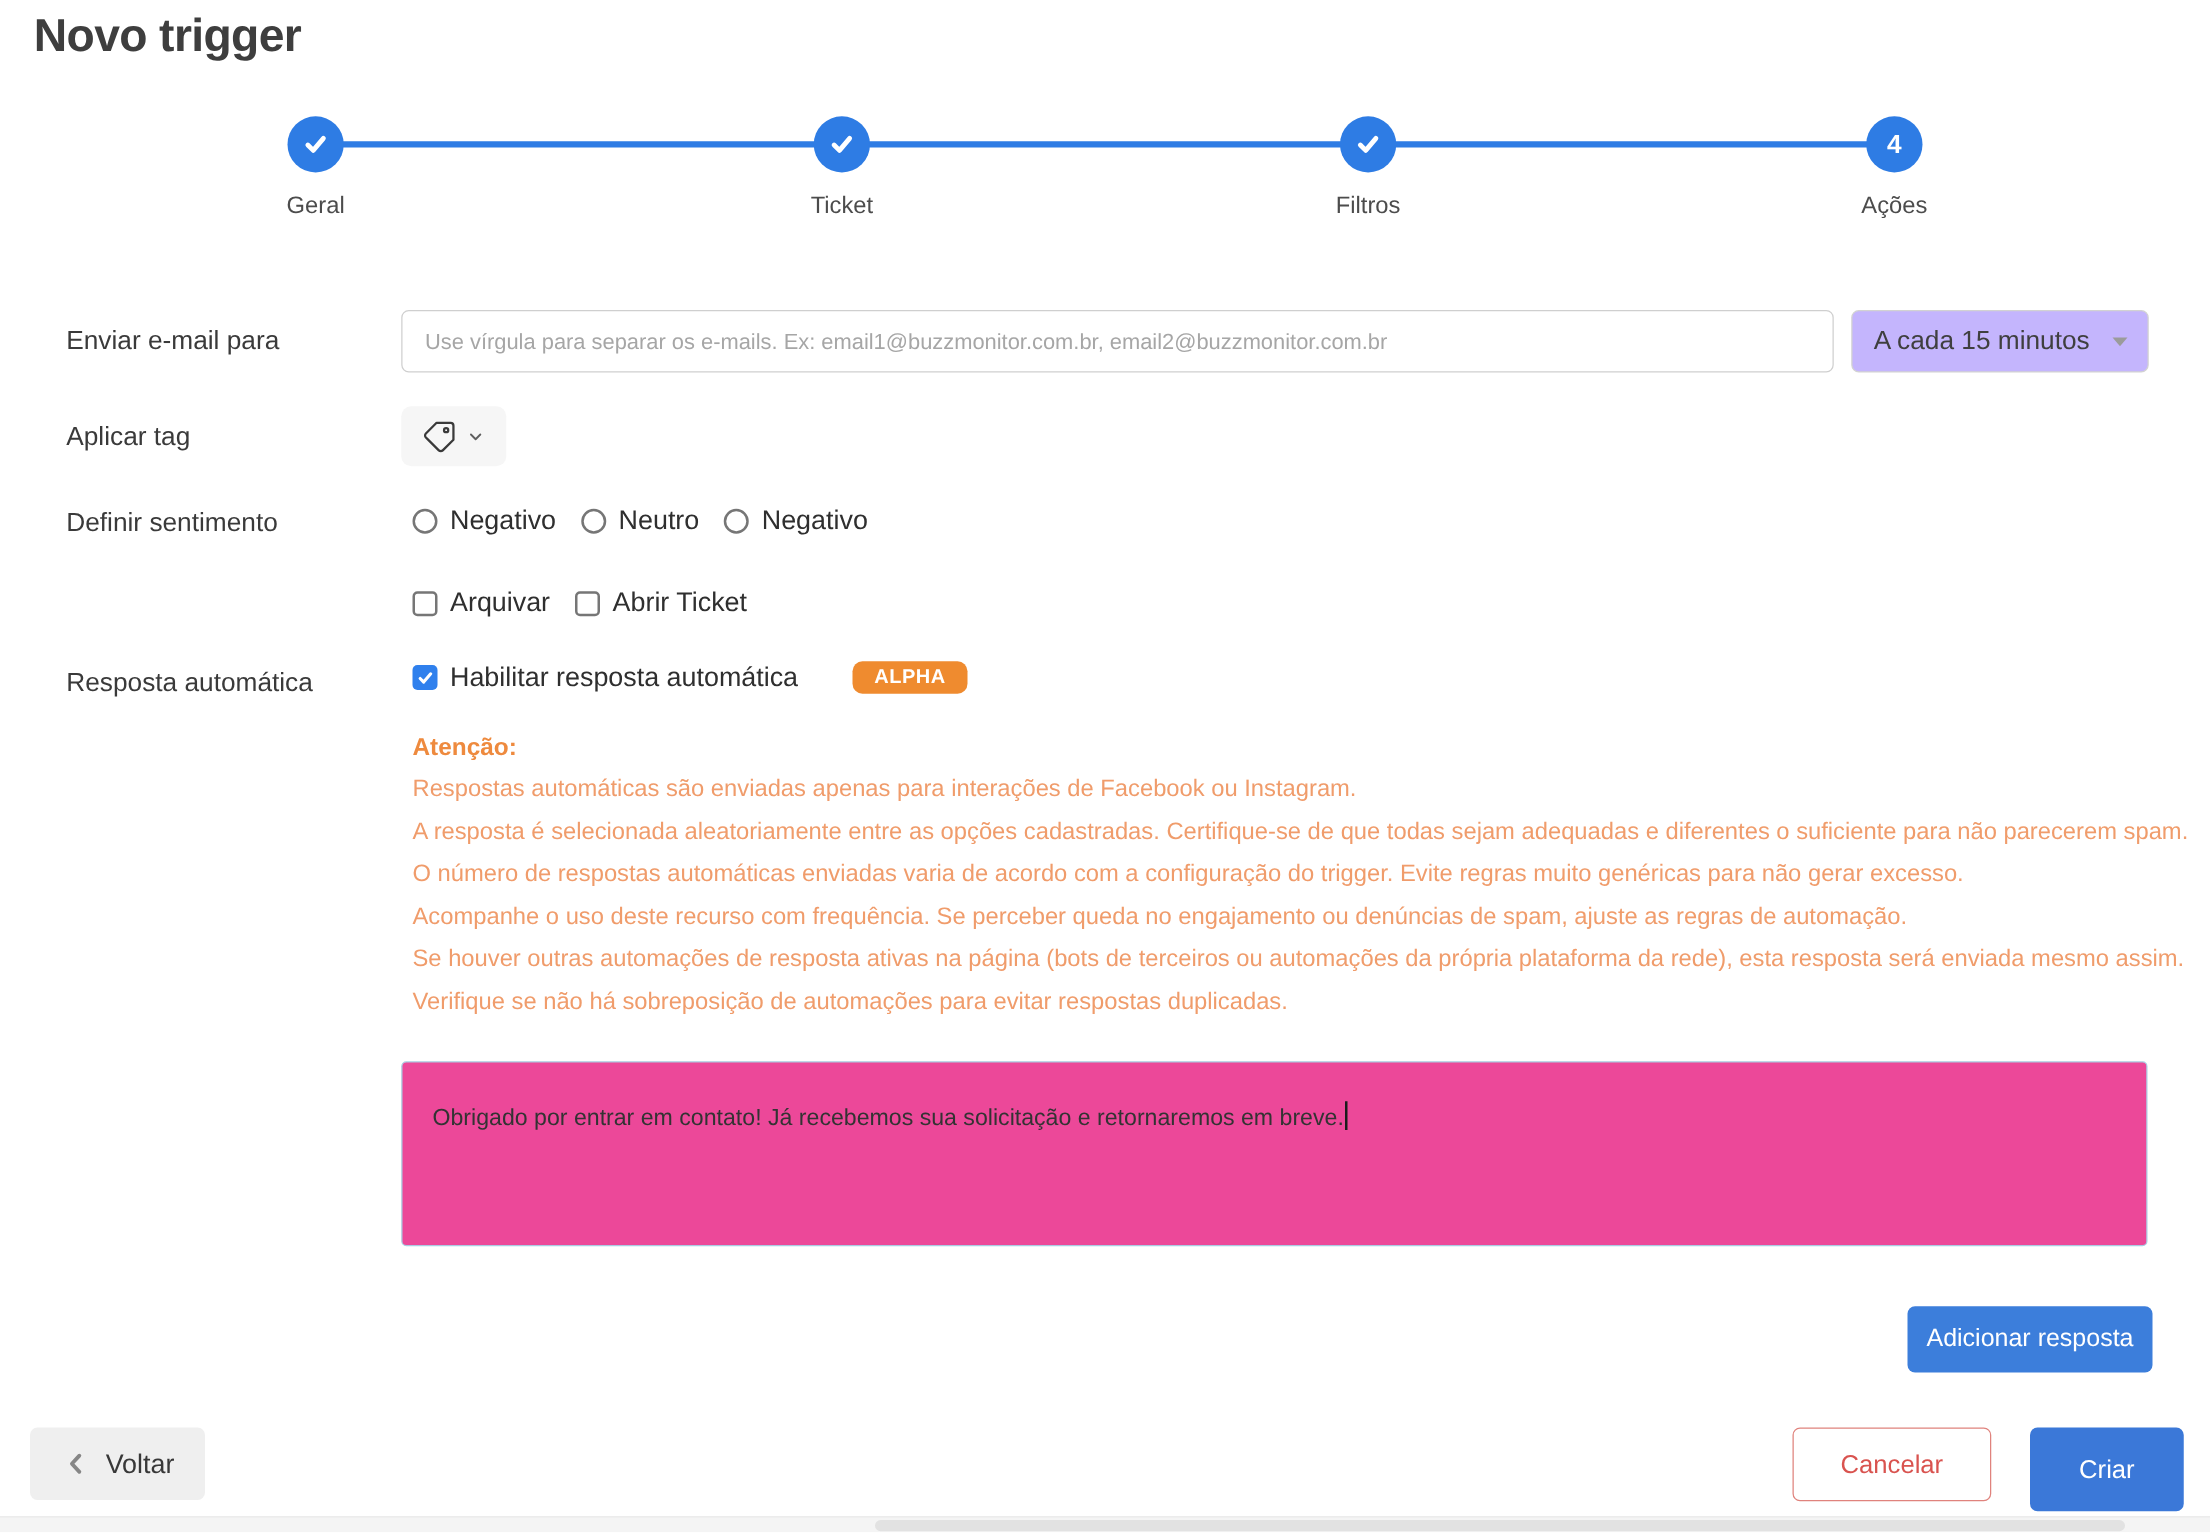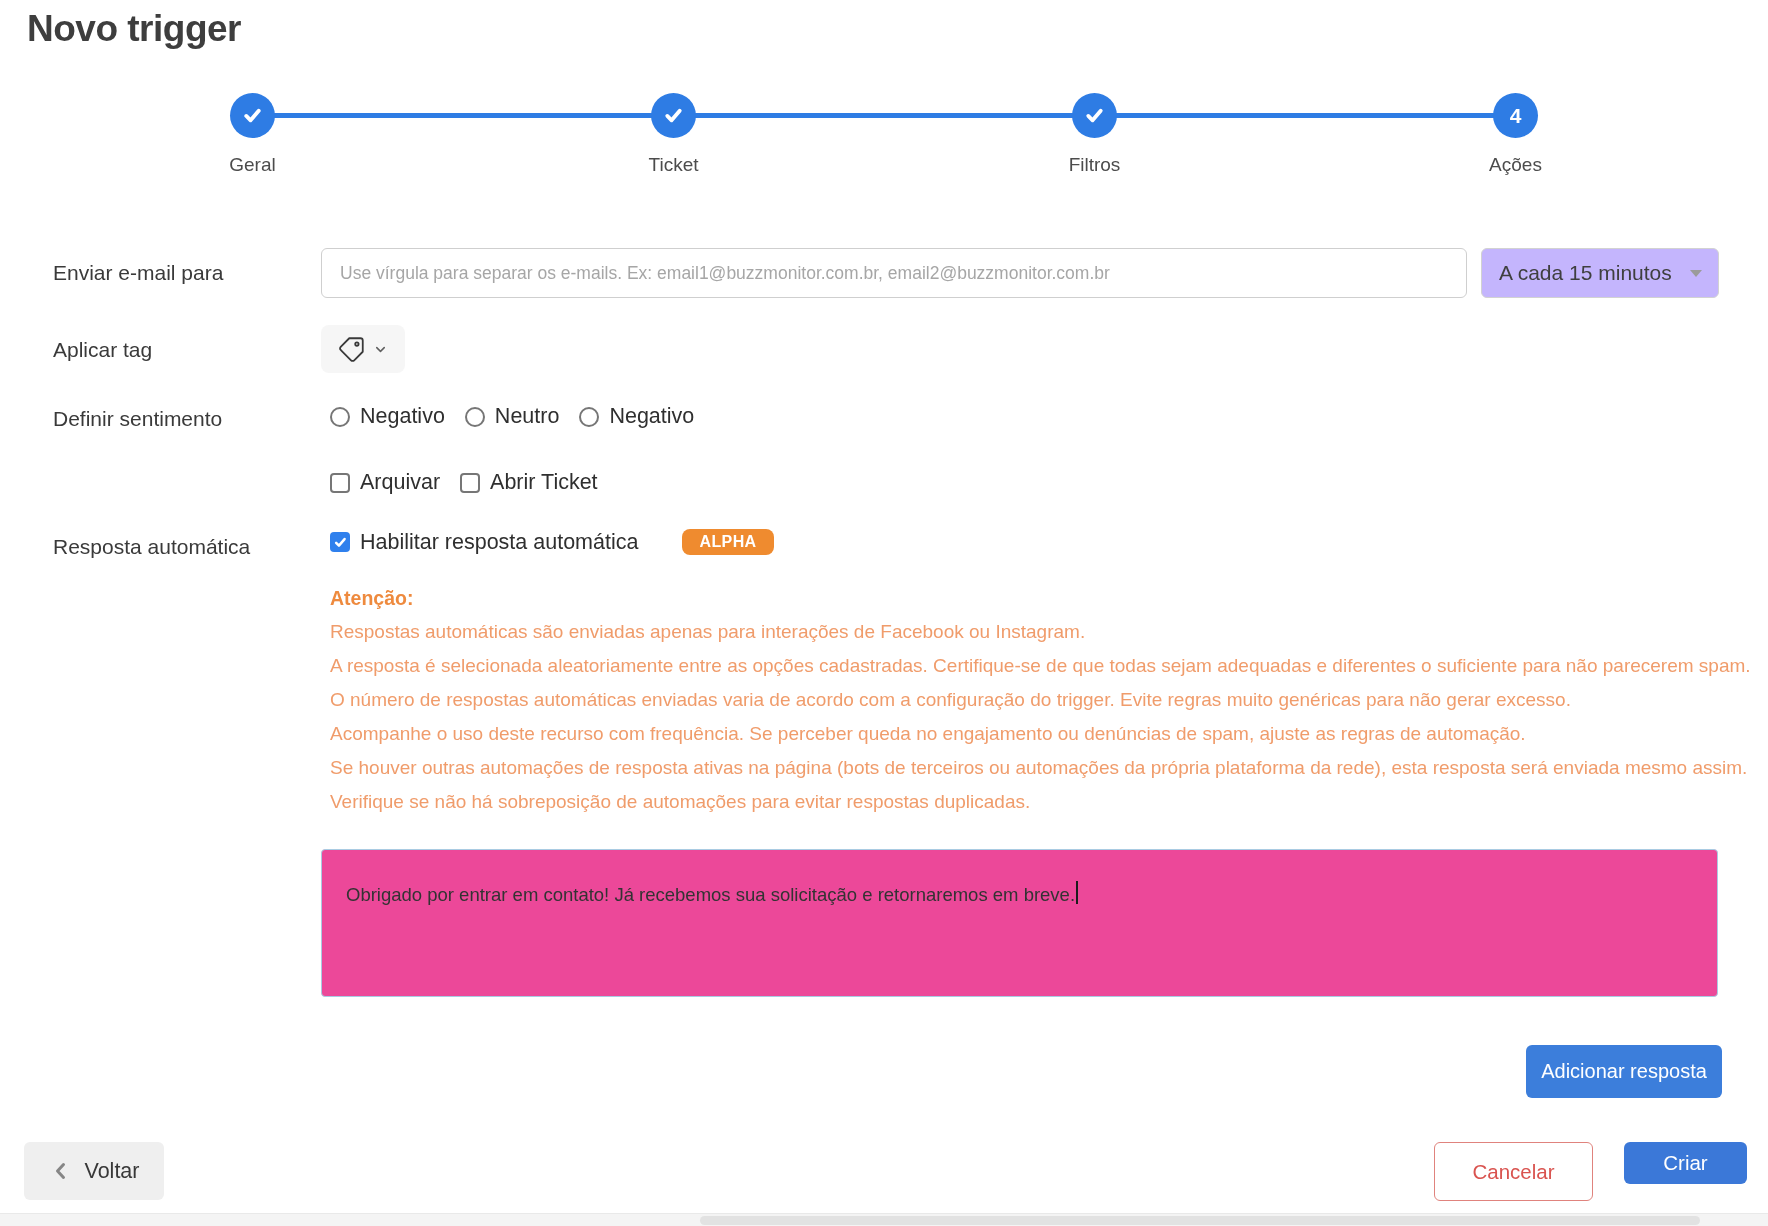--- a/index.html
+++ b/index.html
@@ -66,21 +66,21 @@
   .reply-text { font-size:18.5px; color:#333; }
   .caret { display:inline-block; width:2px; height:23px; background:#1c1c1c; vertical-align:text-bottom; margin-left:1px; }
 
   .btn { display:flex; align-items:center; justify-content:center; border-radius:6px; cursor:pointer; }
   .add-reply-btn { position:absolute; right:46px; top:1045px; width:196px; height:53px;
                    background:#3C7EDB; color:#fff; font-size:20px; }
   .back-btn { position:absolute; left:24px; top:1142px; width:140px; height:58px; background:#efefef;
               gap:12px; font-size:21.5px; color:#383838; }
   .cancel-btn { position:absolute; left:1434px; top:1142px; width:159px; height:59px; background:#fff;
                 border:1px solid #E0837D; color:#D9534F; font-size:20.5px; }
-  .create-btn { position:absolute; left:1624px; top:1142px; width:123px; height:42px;
+  .create-btn { position:absolute; left:1624px; top:1142px; width:123px; height:67px;
                 background:#3B78D8; color:#fff; font-size:20.5px;justify-content:center; }
 
   .hscrollbar { position:absolute; left:0; bottom:0; width:1768px; height:13px; background:#f4f4f4;
                 border-top:1px solid #e9e9e9; }
   .hscroll-thumb { position:absolute; left:700px; top:2px; width:1000px; height:9px; background:#e2e2e2; border-radius:5px; }
 </style>
 </head>
 <body>
 
 <div id="app">

